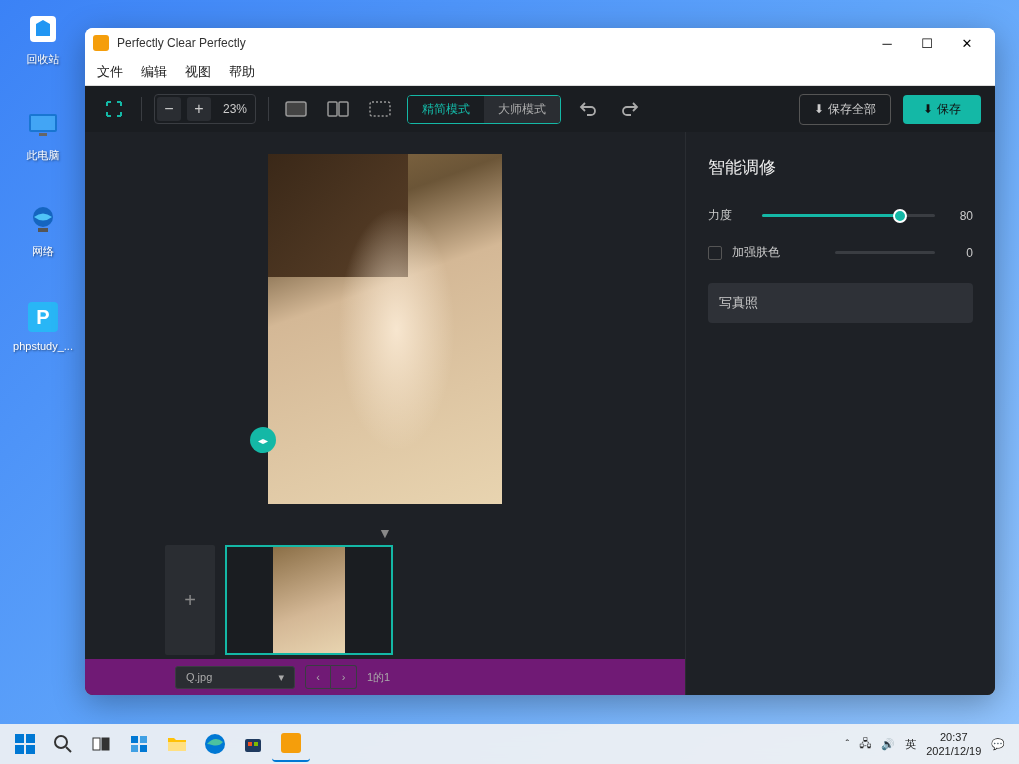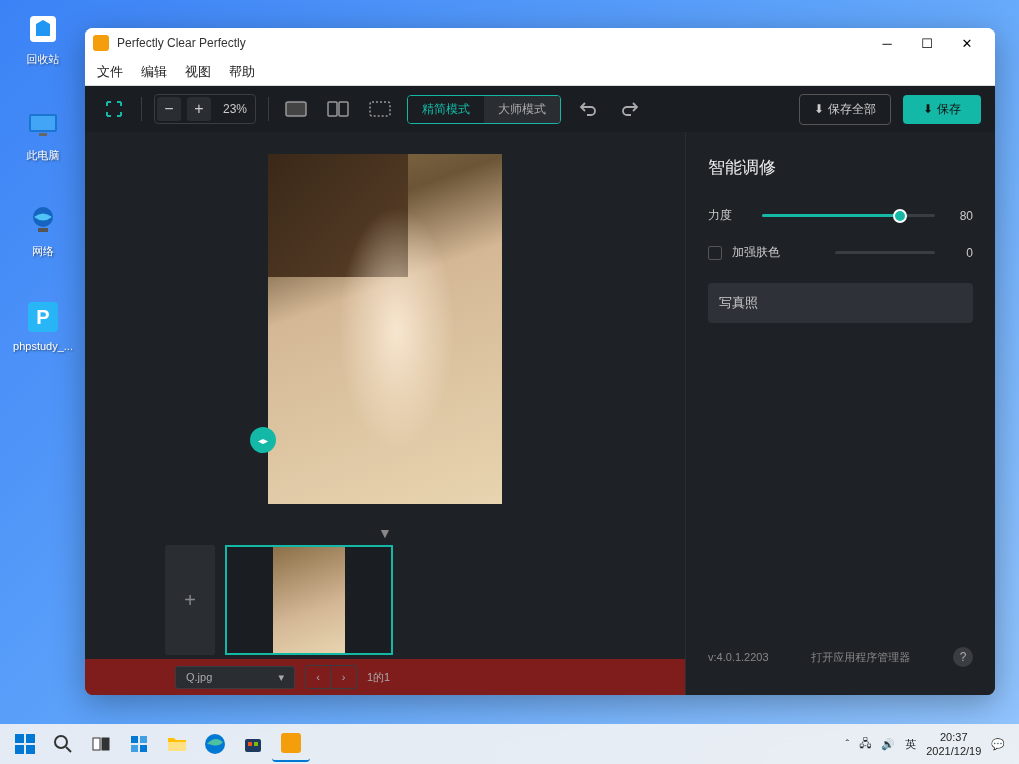--- a/index.html
+++ b/index.html
@@ -37,21 +37,21 @@
 .main-image { width: 234px; height: 350px; background: linear-gradient(160deg, #8b6f47 0%, #6b5537 20%, #d4b896 40%, #e8d4b0 100%); position: relative; overflow: hidden; }
 .main-image::before { content: ""; position: absolute; top: 0; left: 0; width: 60%; height: 35%; background: linear-gradient(135deg, #3a2818, #5a4028); }
 .main-image::after { content: ""; position: absolute; top: 15%; left: 30%; width: 50%; height: 70%; background: radial-gradient(ellipse at center, rgba(255,240,220,0.8), transparent 70%); }
 .compare-handle { position: absolute; left: -18px; top: 78%; width: 26px; height: 26px; background: #14b8a6; border-radius: 50%; display: flex; align-items: center; justify-content: center; color: #fff; font-size: 10px; cursor: pointer; }
 .arrow-down { text-align: center; color: #888; font-size: 14px; margin-top: 6px; }
 .filmstrip { height: 118px; display: flex; align-items: center; gap: 10px; padding: 0 80px; }
 .add-image-btn { width: 50px; height: 110px; background: #2a2d32; display: flex; align-items: center; justify-content: center; color: #888; font-size: 20px; cursor: pointer; border-radius: 2px; }
 .thumb-container { width: 168px; height: 110px; border: 2px solid #14b8a6; display: flex; align-items: center; justify-content: center; background: #1a1d21; position: relative; }
 .thumb-image { width: 72px; height: 106px; background: linear-gradient(160deg, #8b6f47 0%, #d4b896 60%, #e8d4b0 100%); }
 .thumb-progress { position: absolute; bottom: -2px; left: -2px; height: 2px; width: 70%; background: #14b8a6; }
-.bottom-bar { height: 36px; background: #7f1d1d; display: flex; align-items: center; padding: 0 14px; gap: 10px; }
+.bottom-bar { height: 36px; background: #701a75; display: flex; align-items: center; padding: 0 14px; gap: 10px; }
 .file-select { background: #2a2d32; color: #aaa; border: 1px solid #3a3d42; padding: 4px 10px; font-size: 11px; width: 120px; display: flex; justify-content: space-between; cursor: pointer; border-radius: 3px; }
 .nav-btn { width: 26px; height: 24px; border: 1px solid #3a3d42; display: flex; align-items: center; justify-content: center; color: #aaa; cursor: pointer; border-radius: 3px; font-size: 11px; }
 .page-label { color: #aaa; font-size: 11px; }
 .right-panel { width: 310px; background: #1e2126; border-left: 1px solid #2a2d32; padding: 24px 22px; display: flex; flex-direction: column; }
 .panel-title { color: #eee; font-size: 17px; font-weight: 400; margin-bottom: 28px; }
 .slider-row { display: flex; align-items: center; margin-bottom: 20px; }
 .slider-label { color: #ccc; font-size: 12px; width: 40px; }
 .slider-track { flex: 1; height: 3px; background: #3a3d42; position: relative; margin: 0 14px; border-radius: 2px; }
 .slider-fill { position: absolute; left: 0; top: 0; height: 100%; background: #14b8a6; border-radius: 2px; }
 .slider-thumb { position: absolute; top: 50%; transform: translate(-50%, -50%); width: 14px; height: 14px; background: #14b8a6; border: 2px solid #fff; border-radius: 50%; cursor: pointer; }
@@ -223,25 +223,20 @@
       <div class="checkbox-row">
         <div class="checkbox"></div>
         <div class="slider-label" style="width:auto;flex:1">加强肤色</div>
         <div class="slider-track" style="flex:0 0 100px">
           <div class="slider-fill" style="width:0;background:#555"></div>
         </div>
         <div class="slider-value">0</div>
       </div>
       <div class="preset-btn">写真照</div>
       <div class="panel-spacer"></div>
-      <div class="panel-footer">
-        <span>v:4.0.1.2203</span>
-        <span style="cursor:pointer">打开应用程序管理器</span>
-        <div class="help-icon">?</div>
-      </div>
     </div>
   </div>
 </div>
 
 <div class="taskbar">
   <div class="task-icon">
       <svg width="22" height="22" viewBox="0 0 22 22">
         <rect x="1" y="1" width="9" height="9" fill="#0078d4"></rect>
         <rect x="12" y="1" width="9" height="9" fill="#0078d4"></rect>
         <rect x="1" y="12" width="9" height="9" fill="#0078d4"></rect>

